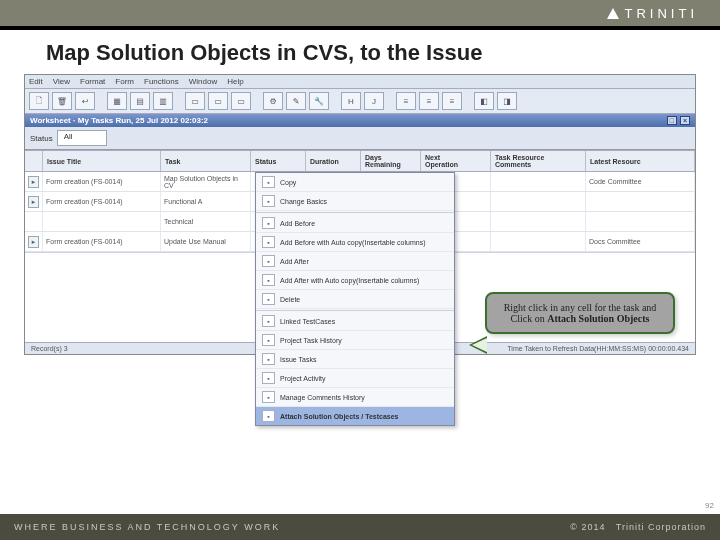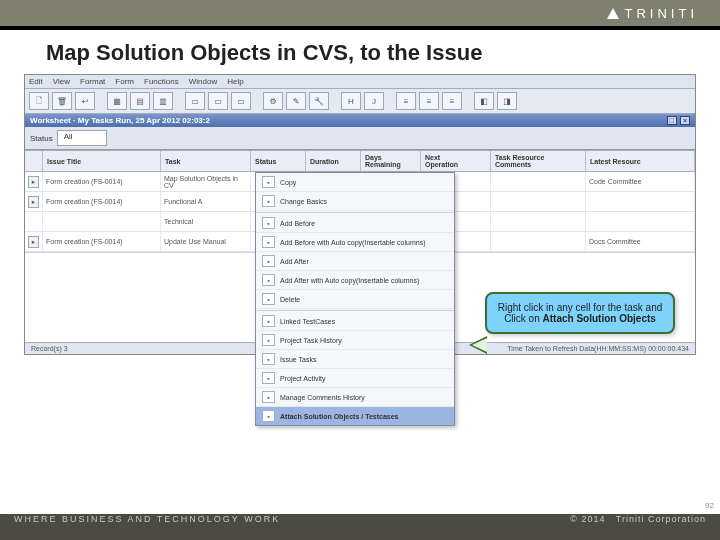--- a/index.html
+++ b/index.html
@@ -118,43 +118,44 @@
     display:flex;align-items:center;gap:5px;padding:3px 6px;font-size:7px;color:#333;border-bottom:1px solid #e5e8ef;
   }
   .ctxmenu .mi:last-child{border-bottom:none;}
   .ctxmenu .mi.sel{background:#9cb5e2;}
   .ctxmenu .mi.bold{font-weight:bold;}
   .ctxmenu .micon{width:13px;height:12px;border:1px solid #a7b0c2;background:#fff;display:inline-flex;align-items:center;justify-content:center;font-size:7px;color:#567;}
   .ctxsep{height:1px;background:#c9cfdb;margin:1px 0;}
 
   .callout{
     position:absolute;right:20px;top:120px;width:190px;
-    background:#7dd3fc;border:2px solid #3c6f2f;border-radius:8px;
+    background:#a3a3a3;border:2px solid #3c6f2f;border-radius:8px;
     padding:8px 10px;text-align:center;font-size:10px;color:#222;z-index:6;
     box-shadow:2px 2px 4px rgba(0,0,0,.2);
+    font-family:Liberation Serif, serif;
   }
   .callout .arrow{
     position:absolute;left:-18px;top:42px;width:0;height:0;
     border-top:9px solid transparent;border-bottom:9px solid transparent;border-right:18px solid #3c6f2f;
   }
   .callout .arrow:after{
     content:"";position:absolute;left:3px;top:-7px;width:0;height:0;
     border-top:7px solid transparent;border-bottom:7px solid transparent;border-right:15px solid #e7f1df;
   }
 
   .scrollspace{height:46px;background:#fff;border-top:1px solid #cfd4de;}
   .statusbar{
     background:#e0e6f1;border-top:1px solid #aab;font-size:7px;color:#555;
     display:flex;justify-content:space-between;padding:2px 6px;
   }
 
   .bottomband{
     position:absolute;left:0;bottom:0;width:720px;height:26px;
     background:#4b4b40;color:#c9c9c0;
-    display:flex;align-items:flex-start;padding:0 14px;justify-content:space-between;
+    display:flex;align-items:center;padding:0 14px;justify-content:space-between;
     font-size:9px;letter-spacing:2px;margin-top:36px;
   }
   .bottomband .year{letter-spacing:1px;}
   .pagenum{
     position:absolute;right:6px;bottom:30px;font-size:8px;color:#888;
   }
 </style>
 </head>
 <body>
 
@@ -201,21 +202,21 @@
     <span class="tsep"></span>
     <span class="tbtn">≡</span>
     <span class="tbtn">≡</span>
     <span class="tbtn">≡</span>
     <span class="tsep"></span>
     <span class="tbtn">◧</span>
     <span class="tbtn">◨</span>
   </div>
 
   <div class="subtitle">
-    <span>Worksheet · My Tasks Run, 25 Apr 2012 02:03:2</span>
+    <span>Worksheet · My Tasks Run, 25 Jul 2012 02:03:2</span>
     <span class="winbtns">
       <span>□</span>
       <span>×</span>
     </span>
   </div>
 
   <div class="statusrow">
     <span>Status</span>
     <span class="fld">All</span>
   </div>

